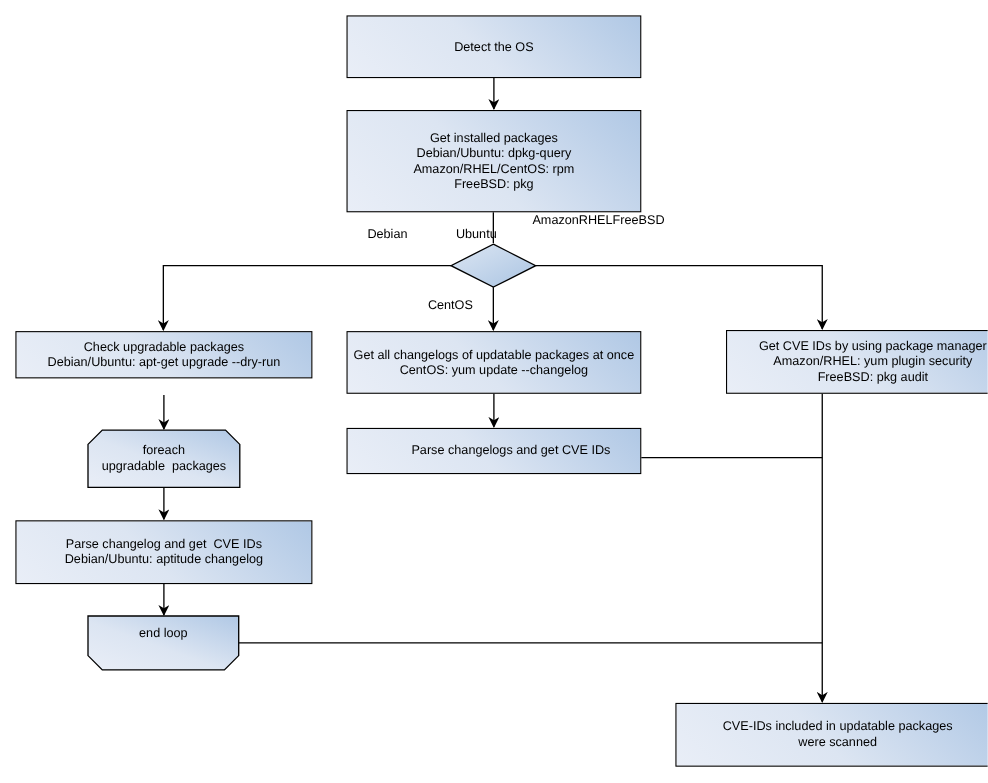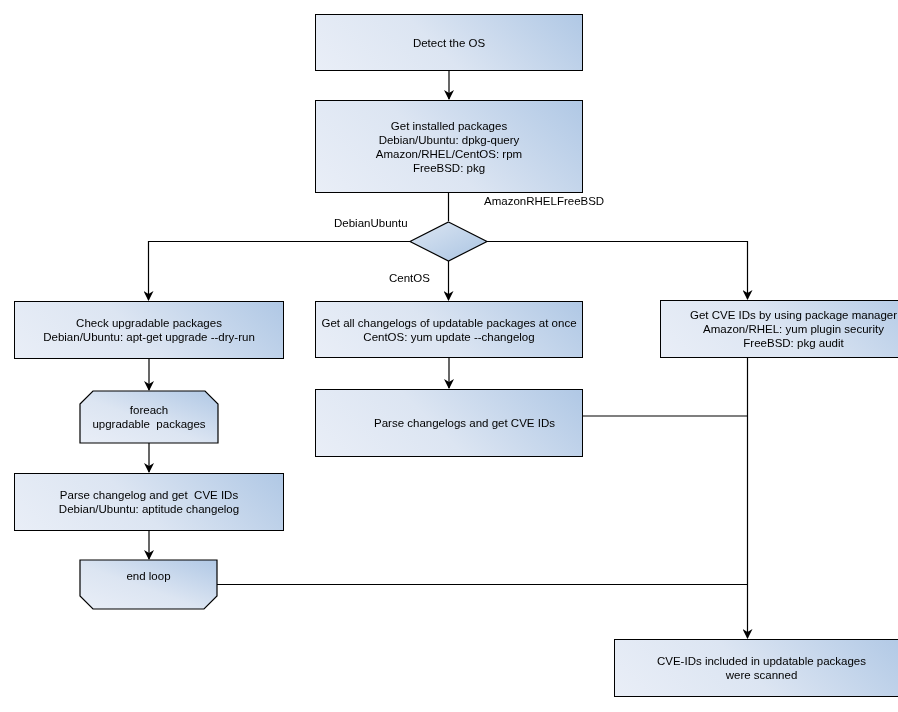--- a/index.html
+++ b/index.html
@@ -103,36 +103,36 @@
     <div class="line">Detect the OS</div>
   </div>
 
   <div class="node" style="left:315px; top:100px; width:268px; height:93px;align-items:center;">
     <div class="line">Get installed packages</div>
     <div class="line">Debian/Ubuntu: dpkg-query</div>
     <div class="line">Amazon/RHEL/CentOS: rpm</div>
     <div class="line">FreeBSD: pkg</div>
   </div>
 
-  <div class="node" style="left:14px; top:301px; width:270px; height:58px;">
+  <div class="node" style="left:14px; top:301px; width:270px; height:43px;">
     <div class="line">Check upgradable packages</div>
     <div class="line">Debian/Ubuntu: apt-get upgrade --dry-run</div>
   </div>
 
   <div class="node" style="left:14px; top:473px; width:270px; height:58px;">
     <div class="line">Parse changelog and get  CVE IDs</div>
     <div class="line">Debian/Ubuntu: aptitude changelog</div>
   </div>
 
   <div class="node" style="left:315px; top:301px; width:268px; height:57px;">
     <div class="line">Get all changelogs of updatable packages at once</div>
     <div class="line">CentOS: yum update --changelog</div>
   </div>
 
-  <div class="node" style="left:315px; top:389px; width:268px; height:68px;padding-left:31px;">
+  <div class="node" style="left:315px; top:389px; width:268px; height:42px;padding-left:31px;">
     <div class="line">Parse changelogs and get CVE IDs</div>
   </div>
 
   <div class="node" style="left:614px; top:300px; width:267px; height:58px;margin-left:46px;">
     <div class="line">Get CVE IDs by using package manager</div>
     <div class="line">Amazon/RHEL: yum plugin security</div>
     <div class="line">FreeBSD: pkg audit</div>
   </div>
 
   <div class="node" style="left:614px; top:639px; width:295px; height:58px;text-align:center;">
@@ -142,21 +142,21 @@
 
   <div class="shape-label" style="left:80px; top:391px; width:138px; height:52px;border-radius:25px;">
     <div class="line">foreach</div>
     <div class="line">upgradable  packages</div>
   </div>
 
   <div class="shape-label" style="left:80px; top:560px; width:137px; height:32px;">
     <div class="line">end loop</div>
   </div>
 
-  <div class="edge-label" style="left:334px; top:216px; width:80px;">
+  <div class="edge-label" style="left:334px; top:206px; width:80px;gap:44px;">
     <div class="line">Debian</div>
     <div class="line">Ubuntu</div>
   </div>
 
   <div class="edge-label" style="left:484px; top:194px; width:80px;">
     <div class="line">Amazon</div>
     <div class="line">RHEL</div>
     <div class="line">FreeBSD</div>
   </div>
 

